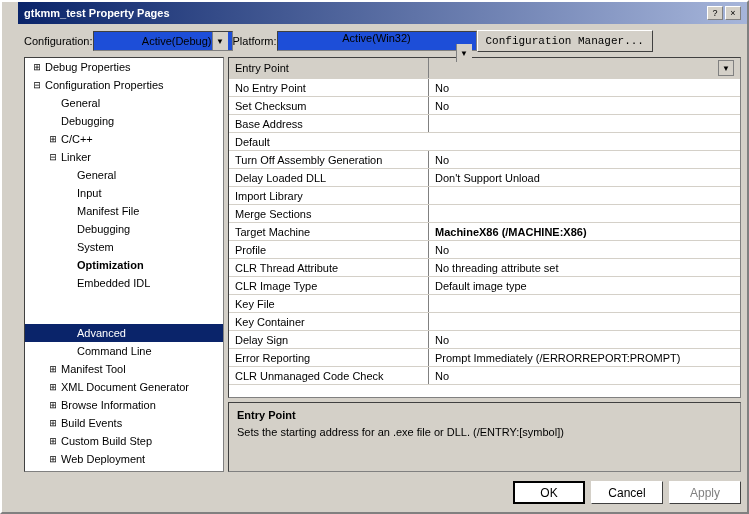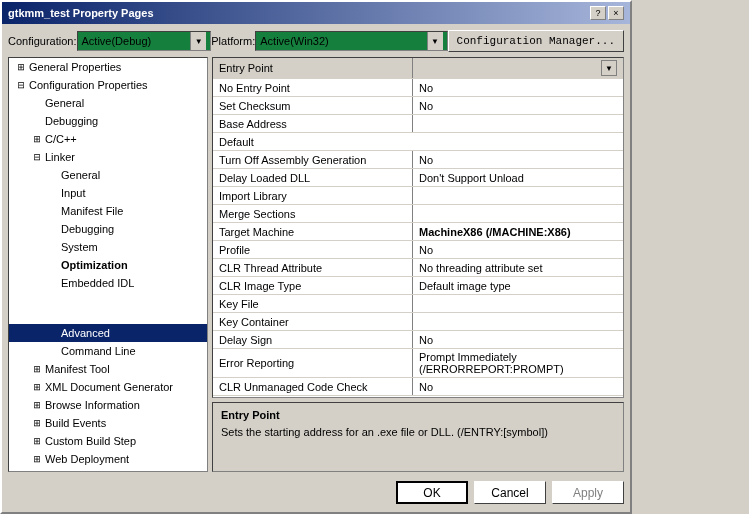--- a/index.html
+++ b/index.html
@@ -5,28 +5,29 @@
     * { box-sizing: border-box; margin: 0; padding: 0; }
     body {
       font-family: 'Segoe UI', Tahoma, Arial, sans-serif;
       font-size: 11px;
       background: #d4d0c8;
       width: 749px;
       height: 514px;
       overflow: hidden;
     }
     .window {
-      width: 632px;
+      width: 749px;
       height: 514px;
       border: 2px solid #808080;
       border-top: 2px solid #ffffff;
       border-left: 2px solid #ffffff;
       background: #d4d0c8;
       display: flex;
       flex-direction: column;
+      padding-left: 16px;
     }
     .title-bar {
       background: linear-gradient(to right, #0a246a, #a6b5da);
       color: white;
       padding: 3px 6px;
       display: flex;
       align-items: center;
       justify-content: space-between;
       height: 22px;
       flex-shrink: 0;
@@ -68,31 +69,33 @@
     }
     .config-label {
       font-size: 11px;
       white-space: nowrap;
     }
     .dropdown {
       height: 20px;
       border: 1px solid #808080;
       border-top: 1px solid #404040;
       border-left: 1px solid #404040;
-      background: #15803d;
+      background: #1d4ed8;
       display: flex;
       align-items: center;
       padding: 0 4px;
       position: relative;
+      text-align: right;
     }
     .dropdown-config {
       width: 140px;
     }
     .dropdown-platform {
       width: 200px;
+      flex-direction: column;
     }
     .dropdown-arrow {
       width: 16px;
       height: 100%;
       background: #d4d0c8;
       border-left: 1px solid #808080;
       display: flex;
       align-items: center;
       justify-content: center;
       margin-left: auto;
@@ -291,21 +294,21 @@
         <div class="dropdown-arrow">▼</div>
       </div>
       <button class="config-manager-btn">Configuration Manager...</button>
     </div>
 
     <div class="main-area">
 
       <div class="tree-panel">
       <div class="tree-item" style="padding-left: 4px;">
             <span class="expand-icon">⊞</span>
-            <span class="tree-item-label">General Properties</span>
+            <span class="tree-item-label">Debug Properties</span>
           </div>
           <div class="tree-item" style="padding-left: 4px;">
             <span class="expand-icon">⊟</span>
             <span class="tree-item-label">Configuration Properties</span>
           </div>
           <div class="tree-item" style="padding-left: 20px;">
             <span class="expand-icon"></span>
             <span class="tree-item-label">General</span>
           </div>
           <div class="tree-item" style="padding-left: 20px;">

